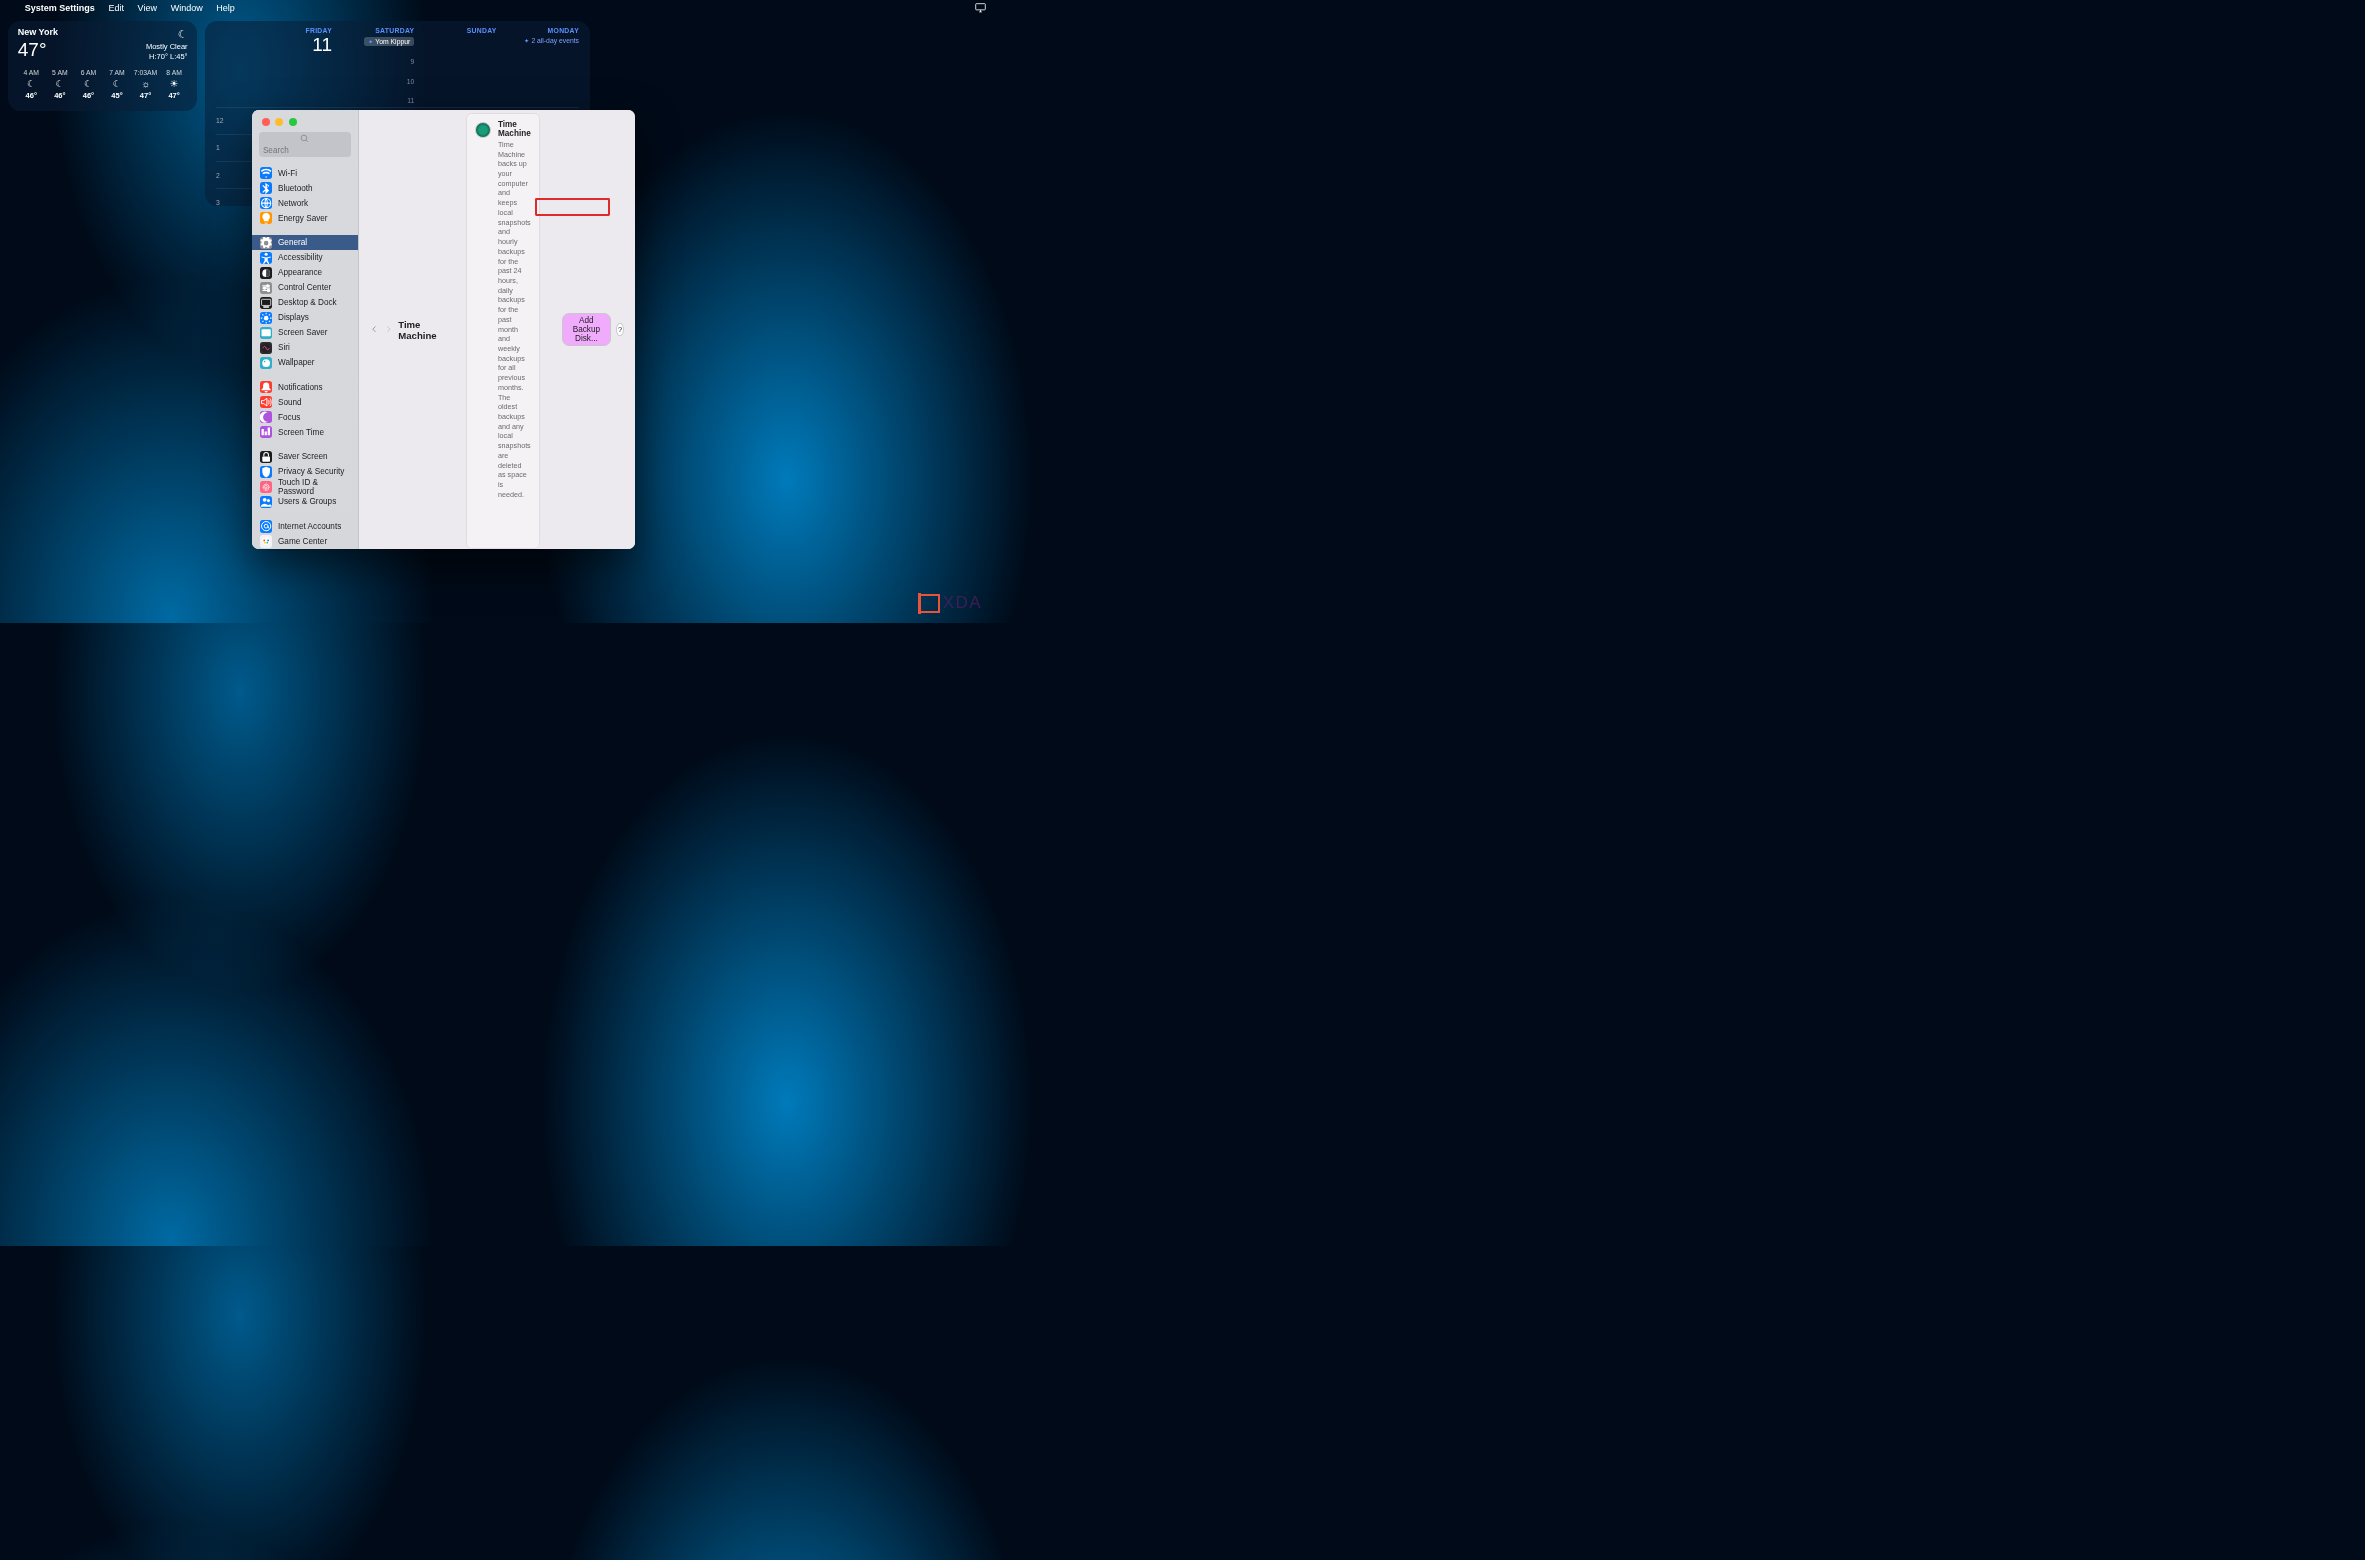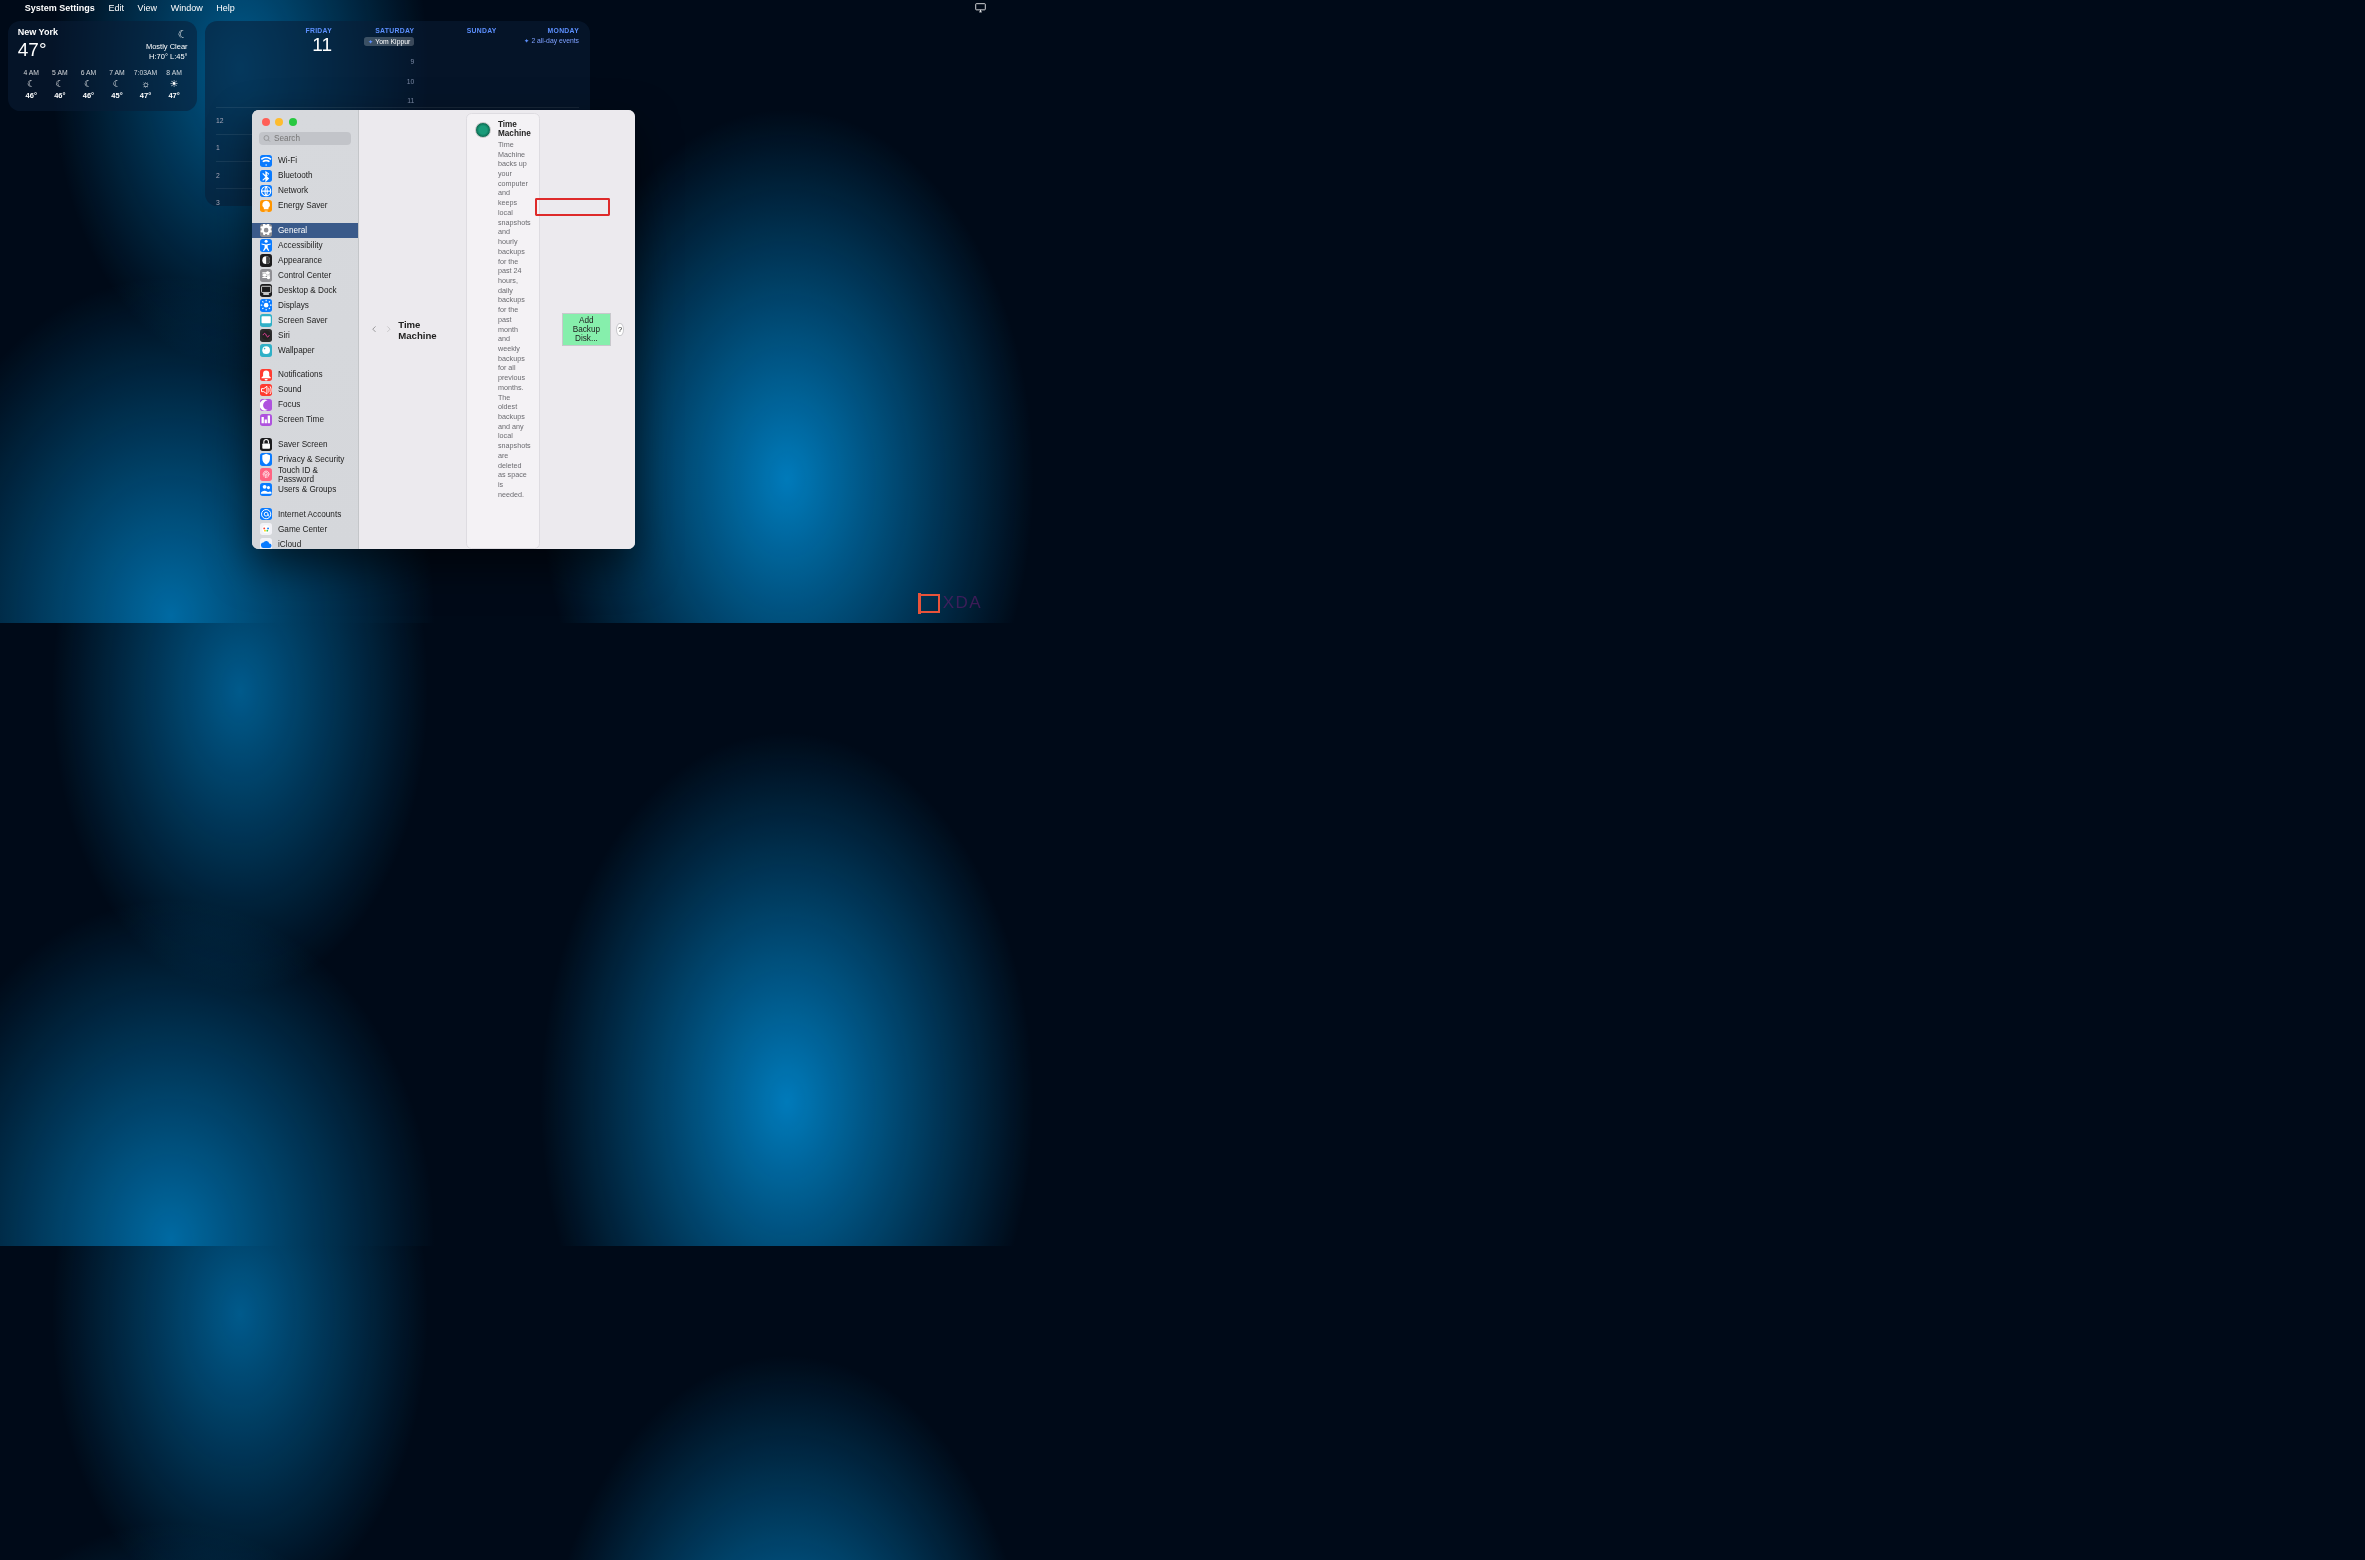--- a/index.html
+++ b/index.html
@@ -67,21 +67,21 @@
   width: 383px; height: 439px;
   background: #e9e9ea;
   border-radius: 6.8px;
   box-shadow: 0 17px 41px rgba(0,0,0,.55);
   display: flex; overflow: hidden;
 }
 .side { width: 116px; background: linear-gradient(#d7d9dd,#d5d7db); border-right:0.7px solid #c4c6c9; display:flex; flex-direction:column; }
 .traffic { display:flex; gap:5.5px; padding:8.2px 9.6px 5.5px; }
 .tl { width:8.2px; height:8.2px; border-radius:50%; }
 .red{background:#ff5f57}.yel{background:#febc2e}.grn{background:#28c840}
-.search { margin: 0 6.8px 5.5px; background:#c2c4c9; border-radius:4.1px; display:flex; align-items:center; padding:2.1px 4.1px; gap:3.4px; }
+.search { margin: 0 6.8px 5.5px; background:#c2c4c9; border-radius:4.1px; display:flex; align-items:center; padding:2.1px 4.1px; gap:3.4px;flex-direction:column; }
 .search input { border:none; background:transparent; font-size:8.2px; width:100%; outline:none; color:#555; }
 .search .mag { width:9px;height:9px;opacity:.5; }
 .items { flex:1; overflow:auto; padding: 2.7px 0; }
 .group-gap { height: 9.6px; }
 .item { display:flex; align-items:center; gap:5.5px; padding:1.4px 8.2px; font-size:8.2px; color:#222; height:15px; cursor:default; }
 .item.selected { background:#3a5a8a; color:#fff; }
 .ic18 { width:12.3px; height:12.3px; border-radius:2.7px; display:flex; align-items:center; justify-content:center; flex-shrink:0; font-size:7.5px; color:#fff; }
 .blue{background:#0a7bff}.orange{background:#ff9500}.gray{background:#8e8e93}
 .red2{background:#ff3b30}.purple{background:#af52de}.teal{background:#30b0c7}
 .pink{background:#ff6482}.black{background:#1c1c1e}.white{background:#f2f2f7;color:#555}
@@ -91,21 +91,21 @@
 .tb { display:flex; align-items:center; gap:5.5px; padding: 6.8px 11px; font-size:9.6px; }
 .tb .chev { width:12.3px; height:12.3px; opacity:.55; cursor:default; }
 .tb .title { font-weight:700; font-size:9.6px; color:#222; }
 
 .card { margin: 2.7px 11px 0; background:#f4f2f5; border:0.7px solid #dedce1; border-radius:5.5px; padding:6.8px 8.2px; display:flex; gap:6.8px; }
 .tm-ic { width:16.4px; height:16.4px; border-radius:50%; background: radial-gradient(circle,#1a9c7a 40%,#0d6b52 70%); border:1.4px solid #c8c8c8; flex-shrink:0; margin-top:1.4px; }
 .card h3 { font-size:8.2px; font-weight:600; color:#222; margin-bottom:1.4px; }
 .card p { font-size:7.2px; color:#6b6b70; line-height:1.35; }
 
 .actions { margin: 8.2px 11px; display:flex; justify-content:flex-end; align-items:center; gap:5.5px; }
-.btn { background:#86efac; border:0.7px solid #c8c8cc; border-radius:0; padding:2.1px 6.8px; font-size:8.2px; color:#222; cursor:default; }
+.btn { background:#f0abfc; border:0.7px solid #c8c8cc; border-radius:7px; padding:2.1px 6.8px; font-size:8.2px; color:#222; cursor:default; }
 .helpbtn { width:13.7px; height:13.7px; border-radius:50%; background:#fff; border:0.7px solid #c8c8cc; font-size:7.5px; color:#222; display:flex; align-items:center; justify-content:center; cursor:default; }
 .highlight-box { position:absolute; border:2.1px solid #de2a2a; pointer-events:none; border-radius:1.4px; }
 
 
 .wm { position:absolute; right:15px; bottom:9.6px; display:flex; align-items:center; gap:2.7px; }
 .wm-sq { width:19px;height:19px;border:2.7px solid #e8533a; border-left:none; position:relative; }
 .wm-sq::before { content:""; position:absolute; left:-2.7px; top:-2.7px; bottom:-2.7px; width:2.7px; background:#e8533a; }
 .wm-txt { font-size:17px; font-weight:400; letter-spacing:1.4px; color:#701a75; opacity:.55; }
 
 </style>

